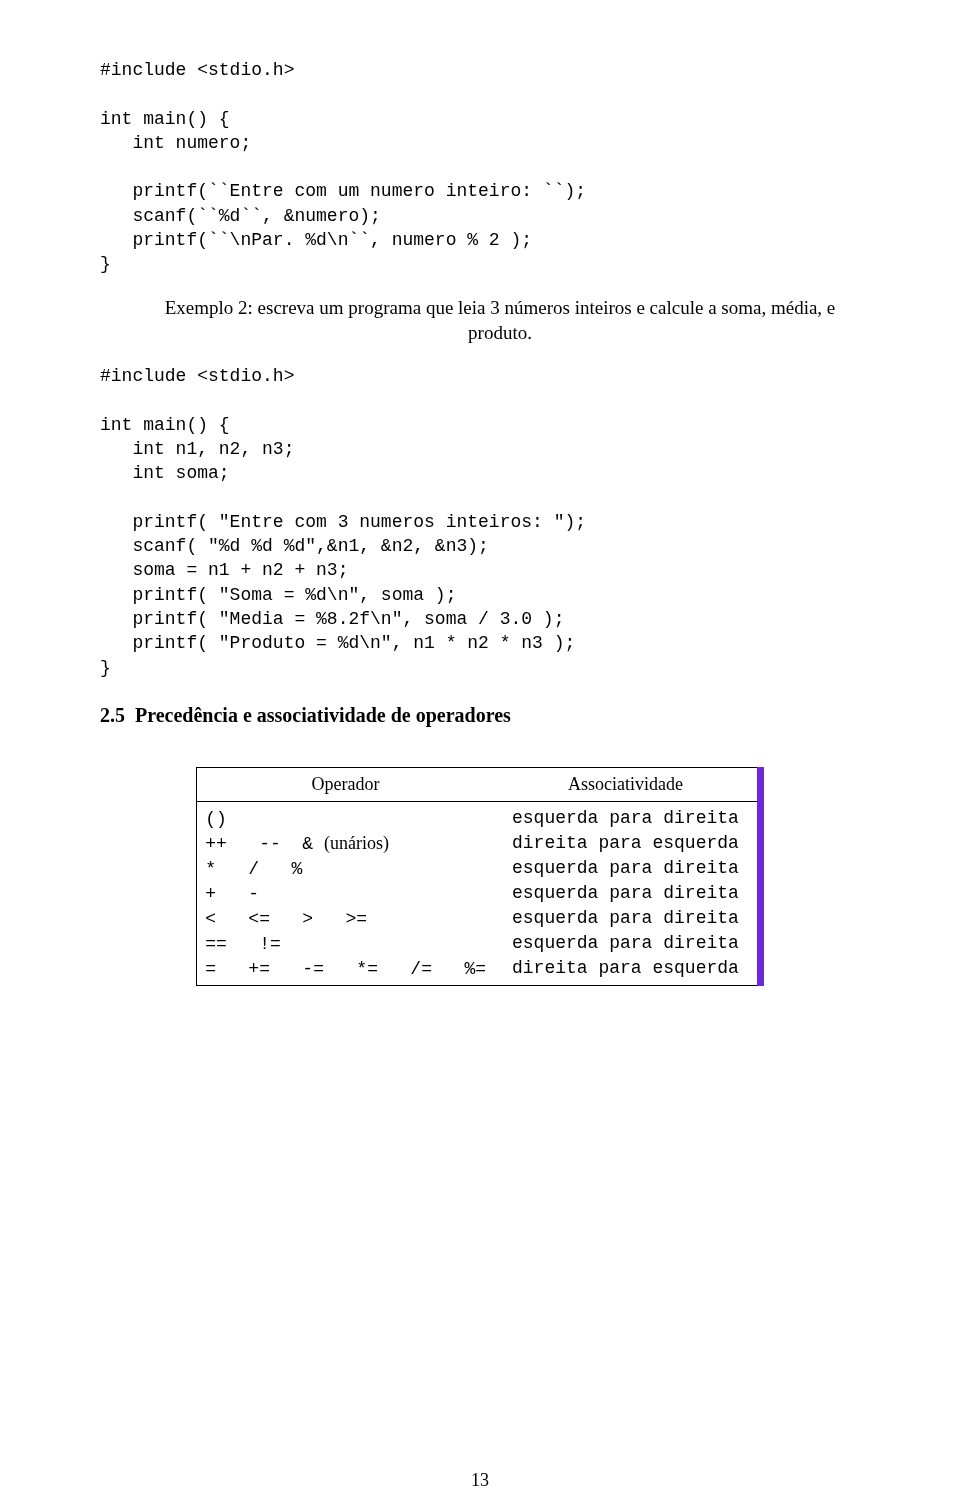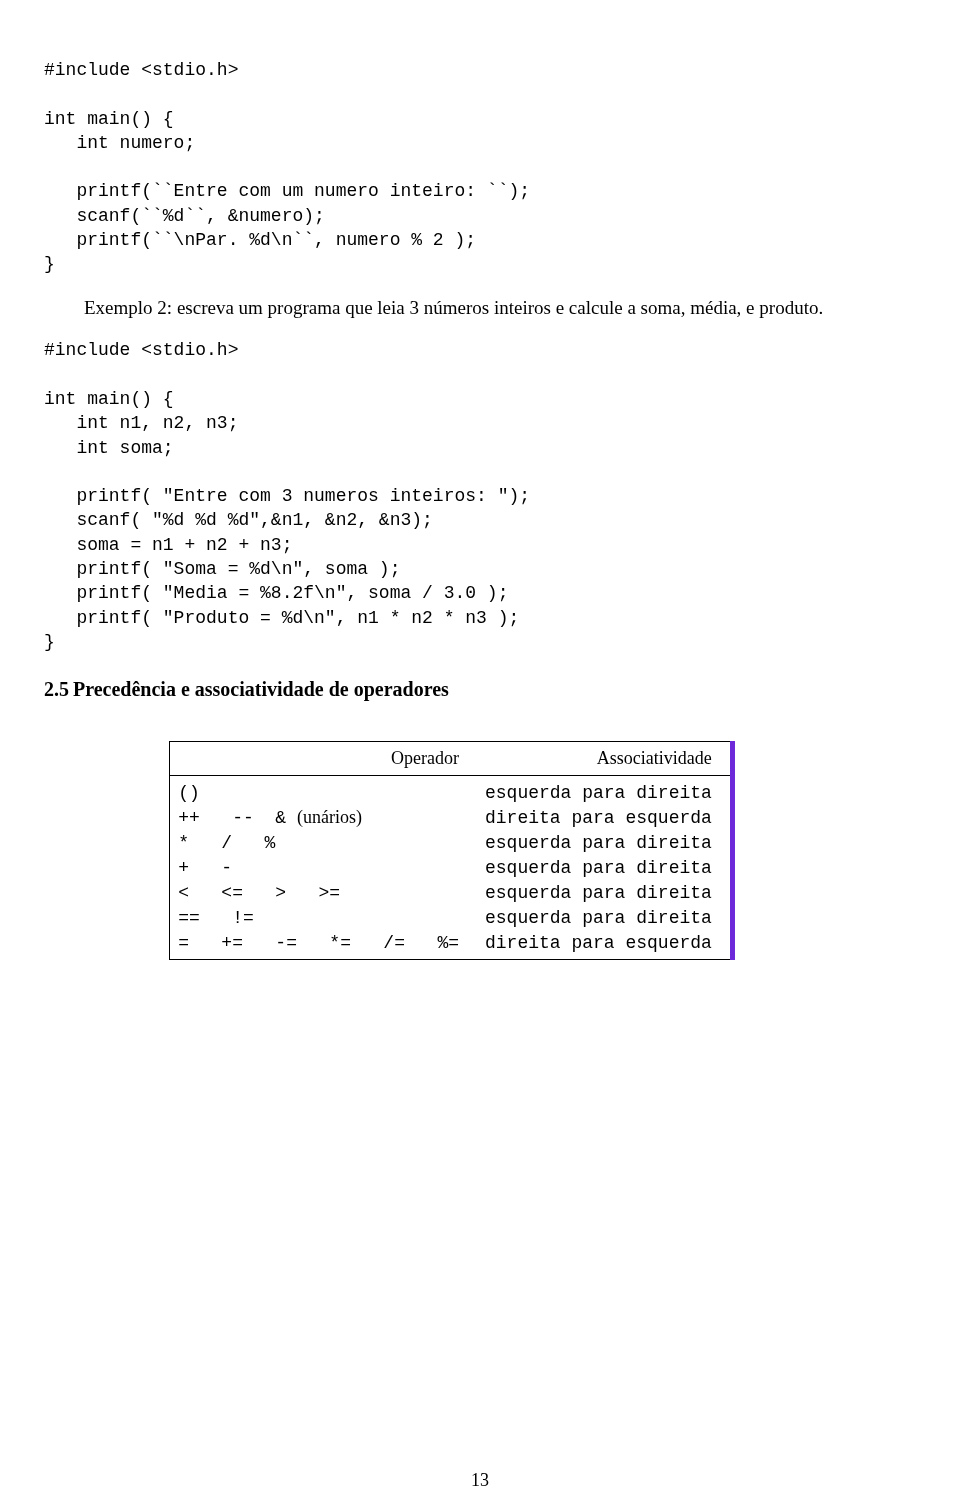--- a/index.html
+++ b/index.html
@@ -5,68 +5,69 @@
   body {
     margin: 0;
     padding: 0;
     background: #fff;
     font-family: "Times New Roman", Times, serif;
     color: #000;
   }
   .page {
     width: 960px;
     min-height: 1510px;
-    padding: 40px 100px 60px 44px;
+    padding: 40px 100px 60px 100px;
     box-sizing: border-box;
     position: relative;
     margin: 0 auto;
   }
   .code-block {
     font-family: "Courier New", Courier, monospace;
     font-size: 18px;
     white-space: pre;
     line-height: 1.35;
     margin-bottom: 18px;
   }
   .para {
     font-size: 19px;
     line-height: 1.35;
     margin: 10px 0 18px 40px;
+    text-align: center;
   }
   .section-heading {
     font-size: 20px;
     font-weight: bold;
     margin: 24px 0 40px 0;
   }
   .section-heading .num {
-    margin-right: 4px;
+    margin-right: 10px;
   }
   .op-table-wrap {
     display: flex;
     justify-content: center;
   }
   table.op-table {
     border-collapse: collapse;
     font-size: 18px;
   }
   table.op-table th {
     font-family: "Times New Roman", Times, serif;
     font-weight: normal;
-    text-align: right;
+    text-align: center;
     padding: 6px 18px 6px 8px;
     border-top: 1px solid #000;
     border-bottom: 1px solid #000;
   }
   table.op-table th:first-child,
   table.op-table td:first-child {
     border-left: 1px solid #000;
   }
   table.op-table th:last-child,
   table.op-table td:last-child {
-    border-right: 5px solid #6d28d9;
+    border-right: 7px solid #6d28d9;
   }
   table.op-table tbody tr:first-child td {
     padding-top: 6px;
   }
   table.op-table tbody tr:last-child td {
     border-bottom: 1px solid #000;
     padding-bottom: 6px;
   }
   table.op-table td {
     padding: 2px 18px 2px 8px;

